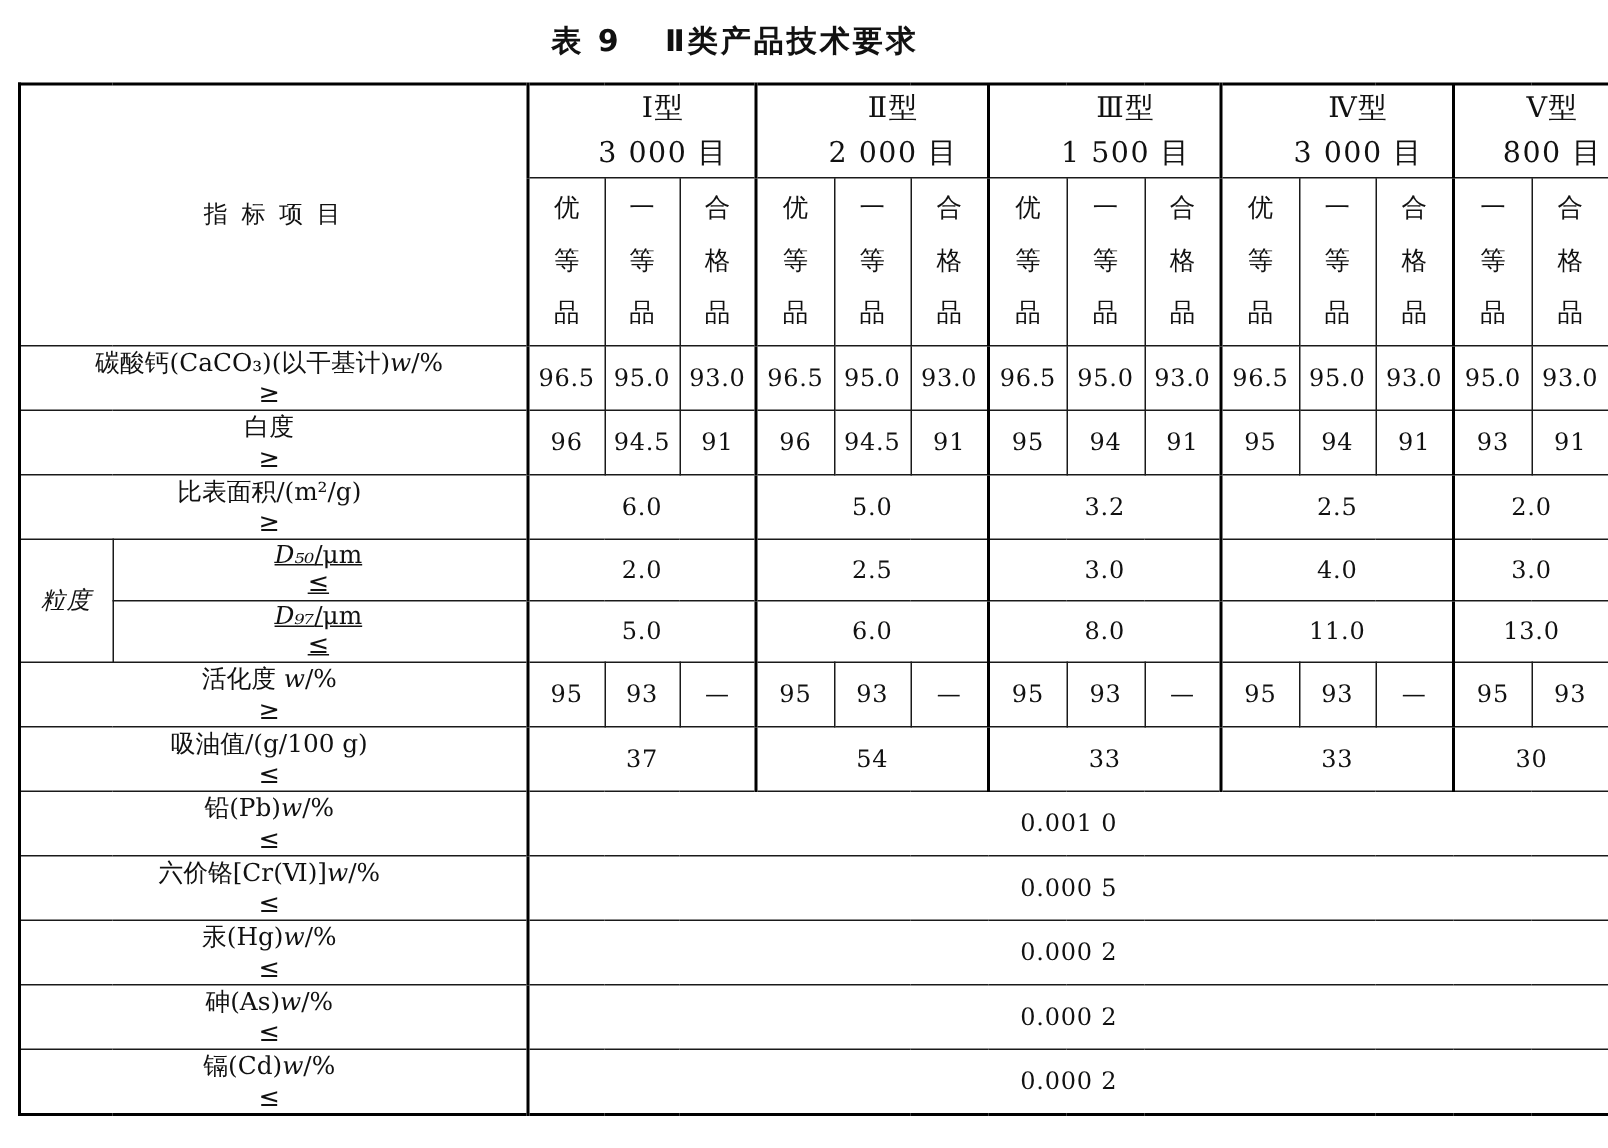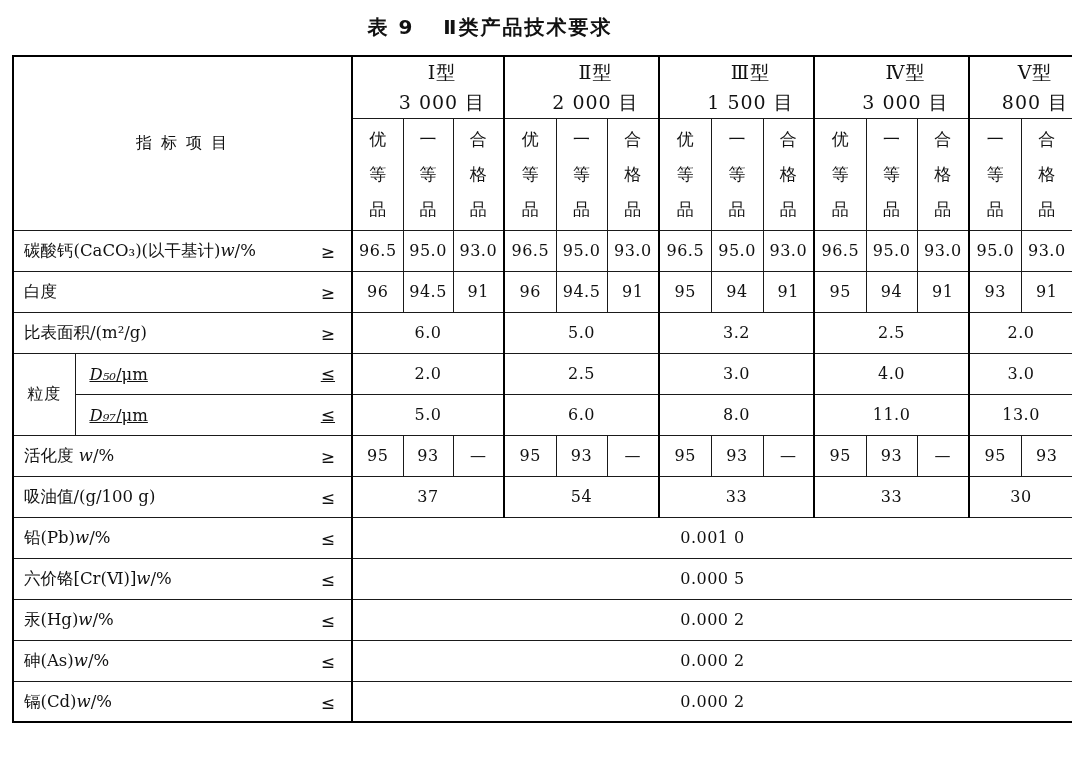--- a/index.html
+++ b/index.html
@@ -34,27 +34,27 @@
   tr.r-grade{height:112px;}
   tbody tr{height:41px;}
   .type-name,.mesh{font-size:19px;line-height:1.6;letter-spacing:1px;padding-left:28px;}
   .vtext{
     display:inline-block;width:1.15em;
     line-height:2.05;font-size:17px;
     word-break:break-all;text-align:center;
   }
   .ind-head{font-size:17px;letter-spacing:2px;}
   .lbl-cell{padding:0 16px 0 10px !important;}
-  .lbl-flex{display:flex;justify-content:space-between;align-items:flex-end;width:100%;}
+  .lbl-flex{display:flex;justify-content:space-between;align-items:center;width:100%;flex-direction:column;}
   .lbl{white-space:nowrap;text-align:left;font-size:16.5px;}
   .math{font-style:italic;}
   .sym{font-size:17px;font-family:"DejaVu Sans","Liberation Sans",sans-serif;}
   .sub-cell{padding:0 16px 0 14px !important;text-decoration:underline;}
   .num{font-size:15.5px;letter-spacing:0.5px;}
-  .lidu-cell{font-size:17px;letter-spacing:1px;}
+  .lidu-cell{font-size:17px;letter-spacing:1px;font-style:italic;}
 </style>
 </head>
 <body>
 
 <div class="page">
 
   <div class="title">
     <span class="t-prefix">表 9</span>
     <span>Ⅱ类产品技术要求</span>
   </div>

